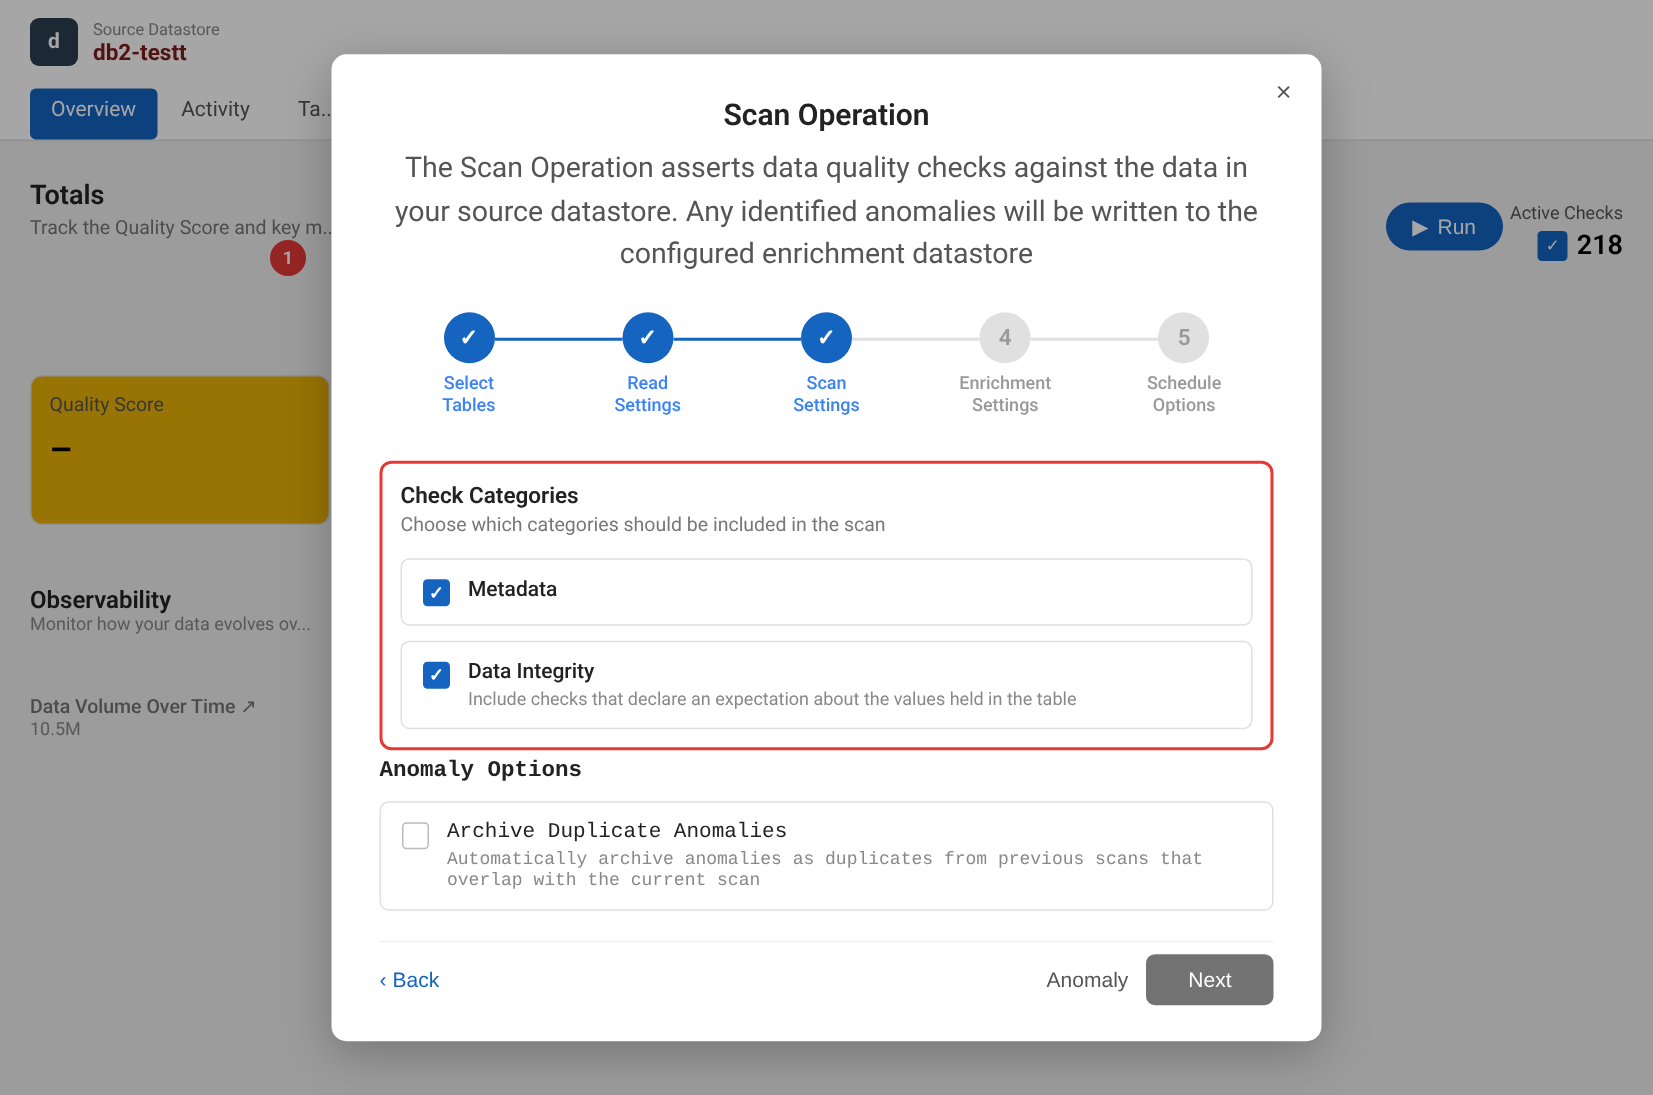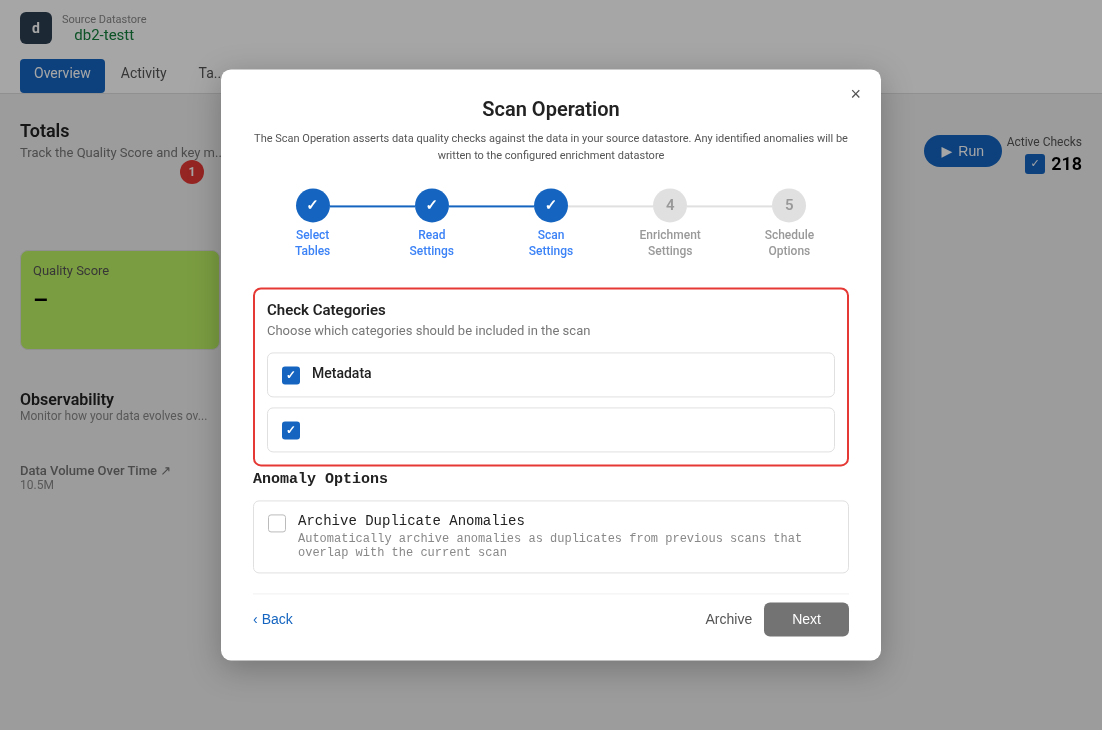--- a/index.html
+++ b/index.html
@@ -34,21 +34,21 @@
 
     .bg-logo {
       width: 32px; height: 32px;
       background: #2c3e50;
       border-radius: 6px;
       display: flex; align-items: center; justify-content: center;
       color: white; font-size: 14px; font-weight: bold;
     }
 
     .bg-datasource-name {
-      font-size: 15px; font-weight: 400; color: #15803d; text-align: center;
+      font-size: 15px; font-weight: 700; color: #7f1d1d;
     }
 
     .bg-tabs {
       position: absolute;
       top: 55px; left: 0;
       width: 100%;
       background: #fff;
       border-bottom: 1px solid #ddd;
       display: flex;
       gap: 0;
@@ -87,21 +87,21 @@
     }
 
     .bg-section-sub {
       font-size: 13px; color: #777;
     }
 
     .bg-quality-card {
       position: absolute;
       top: 150px; left: 20px;
       width: 200px; height: 100px;
-      background: #bef264;
+      background: #eab308;
       border-radius: 8px;
       border: 1px solid #ddd;
       padding: 12px;
     }
 
     .bg-observability {
       position: absolute;
       top: 270px; left: 20px;
       width: 200px;
     }
@@ -164,21 +164,21 @@
 
     .modal-title {
       font-size: 20px;
       font-weight: 600;
       color: #222;
       text-align: center;
       margin-bottom: 10px;
     }
 
     .modal-description {
-      font-size: 11px;
+      font-size: 19px;
       color: #555;
       text-align: center;
       margin-bottom: 24px;
       line-height: 1.5;
     }
 
     
     .stepper {
       display: flex;
       align-items: flex-start;
@@ -469,20 +469,24 @@
       </div>
       <div>
         <div class="check-text-title">Metadata</div>
       </div>
     </div>
 
     <div class="check-item">
       <div class="checkbox">
         <span style="color:white;font-size:12px;font-weight:bold;">✓</span>
       </div>
+      <div>
+        <div class="check-text-title">Data Integrity</div>
+        <div class="check-text-desc">Include checks that declare an expectation about the values held in the table</div>
+      </div>
     </div>
   </div>
 
   <div class="anomaly-section">
     <div class="anomaly-title">Anomaly Options</div>
 
     <div class="check-item">
       <div class="checkbox-unchecked"></div>
       <div>
         <div class="check-text-title">Archive Duplicate Anomalies</div>
@@ -490,18 +494,18 @@
       </div>
     </div>
   </div>
 
   <div class="modal-footer">
     <button class="btn-back">
       <span>‹</span>
       <span>Back</span>
     </button>
     <div class="footer-right">
-      <button class="btn-cancel">Archive</button>
+      <button class="btn-cancel">Anomaly</button>
       <button class="btn-next">Next</button>
     </div>
   </div>
 
 </div>
 
 </body></html>

